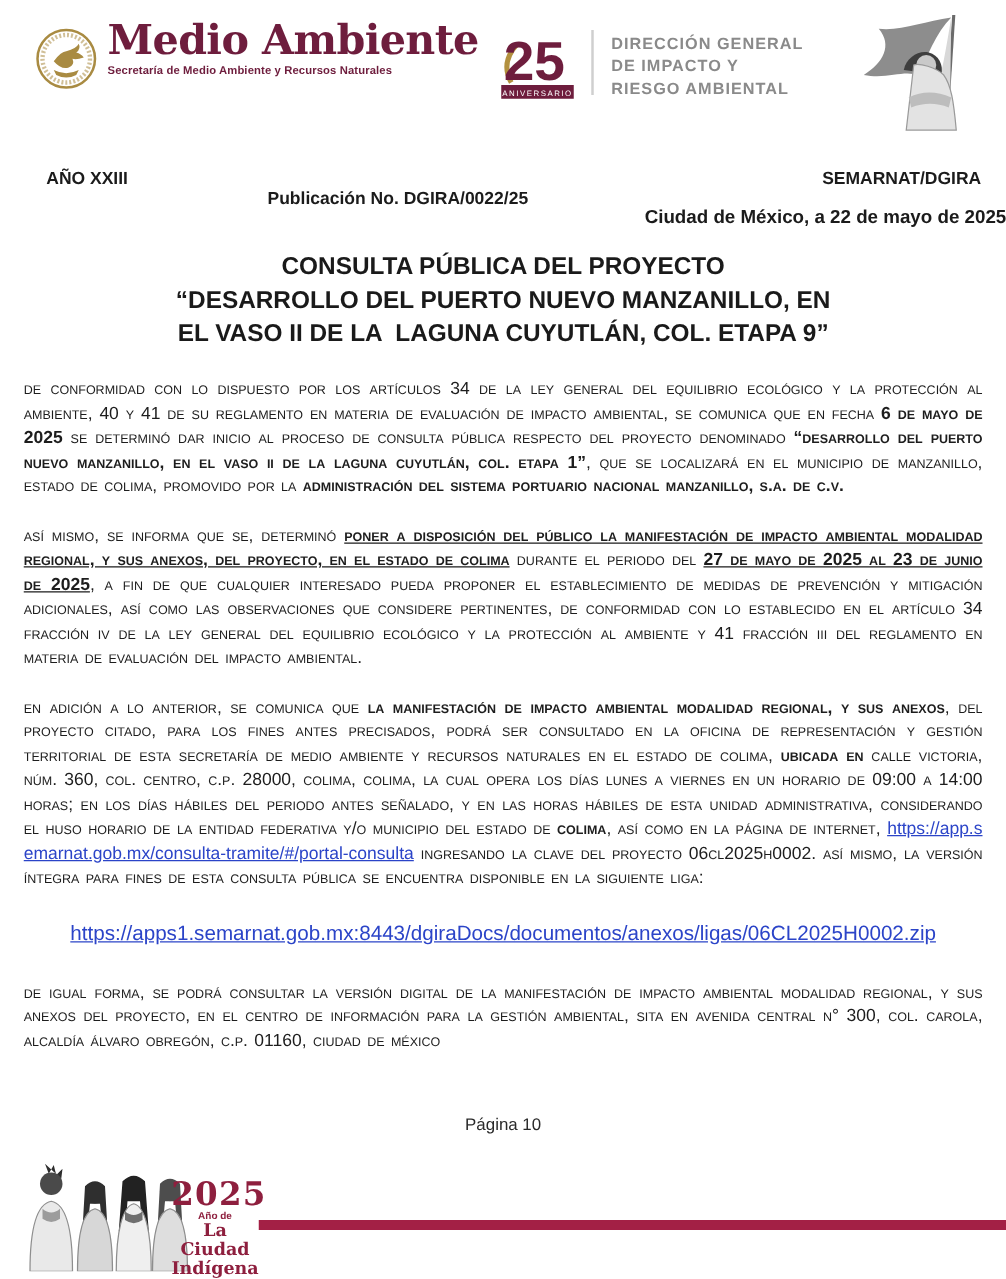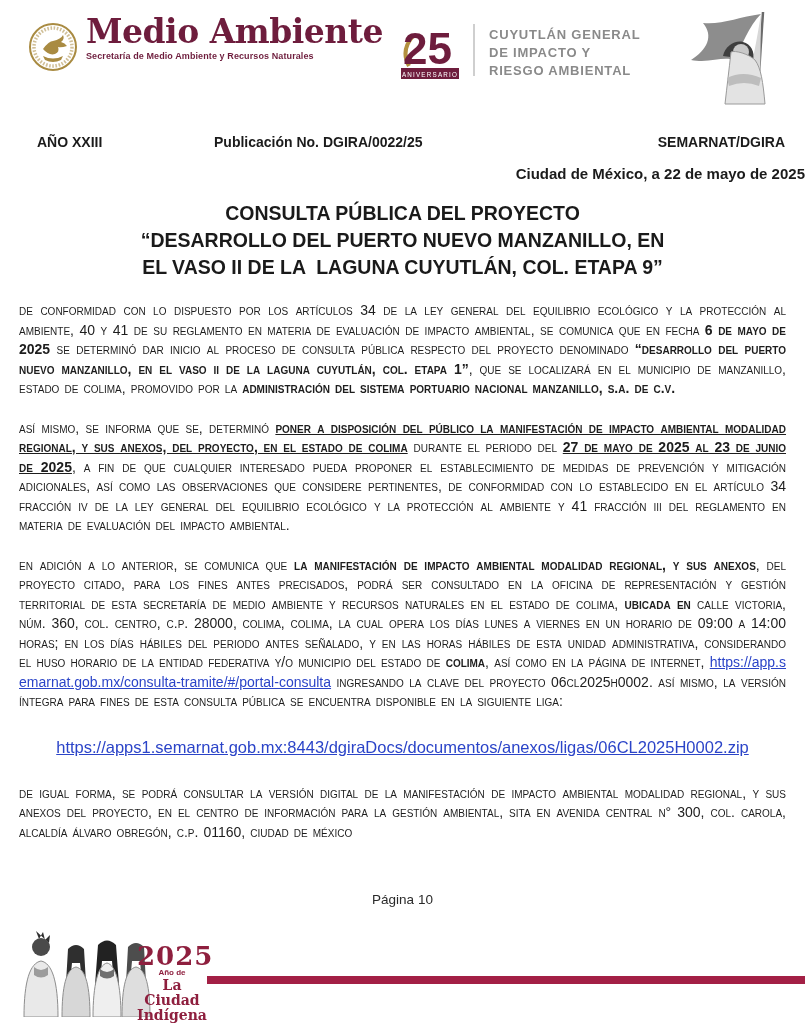--- a/index.html
+++ b/index.html
@@ -58,21 +58,21 @@
   .flag-art{position:absolute;right:8px;top:8px;}
   
   .meta-row{
     position:relative;
     height:18px;
     margin-top:26px;
     font-size:14px;
     font-weight:bold;
   }
   .meta-year{position:absolute;left:37px;top:0;}
-  .meta-pub{position:absolute;left:214px;top:0;}
+  .meta-pub{position:absolute;left:214px;top:16px;}
   .meta-org{position:absolute;right:20px;top:0;text-align:right;}
   .dateline{
     margin-top:13px;
     text-align:right;
     font-size:15px;
     font-weight:bold;
   }
   
   .doc-title{
     margin:18px 40px 0 40px;
@@ -161,21 +161,21 @@
         <path d="M10 46 Q1 30 15 15" stroke="#b3913f" stroke-width="4" fill="none"></path>
         <text x="4" y="44" font-family="Liberation Sans, sans-serif" font-size="44" font-weight="bold" fill="#6e1d3d">25</text>
         <rect x="2" y="48" width="58" height="11" fill="#6e1d3d"></rect>
         <text x="31" y="56.5" text-anchor="middle" font-family="Liberation Sans, sans-serif" font-size="6.3" letter-spacing="1.2" fill="#ffffff">ANIVERSARIO</text>
       </svg>
     </div>
 
     <div class="vdivider"></div>
 
     <div class="division">
-      <div>CUYUTLÁN GENERAL</div>
+      <div>DIRECCIÓN GENERAL</div>
       <div>DE IMPACTO Y</div>
       <div>RIESGO AMBIENTAL</div>
     </div>
 
     <svg class="flag-art" width="132" height="98" viewBox="0 0 132 98">
       <line x1="98" y1="4" x2="92" y2="96" stroke="#6b6b6b" stroke-width="2.5"></line>
       <path d="M96 6 C74 9 56 17 38 15 C49 28 42 42 26 52 C45 56 60 47 70 53 C76 38 84 18 96 6 Z" fill="#8d8d8d"></path>
       <path d="M96 6 C92 30 88 54 82 74 L95 77 Z" fill="#d8d8d8"></path>
       <path d="M58 48 C60 38 70 32 78 34 C86 36 90 44 88 52 Z" fill="#3e3e3e"></path>
       <circle cx="76" cy="44" r="8" fill="#c9c9c9"></circle>

